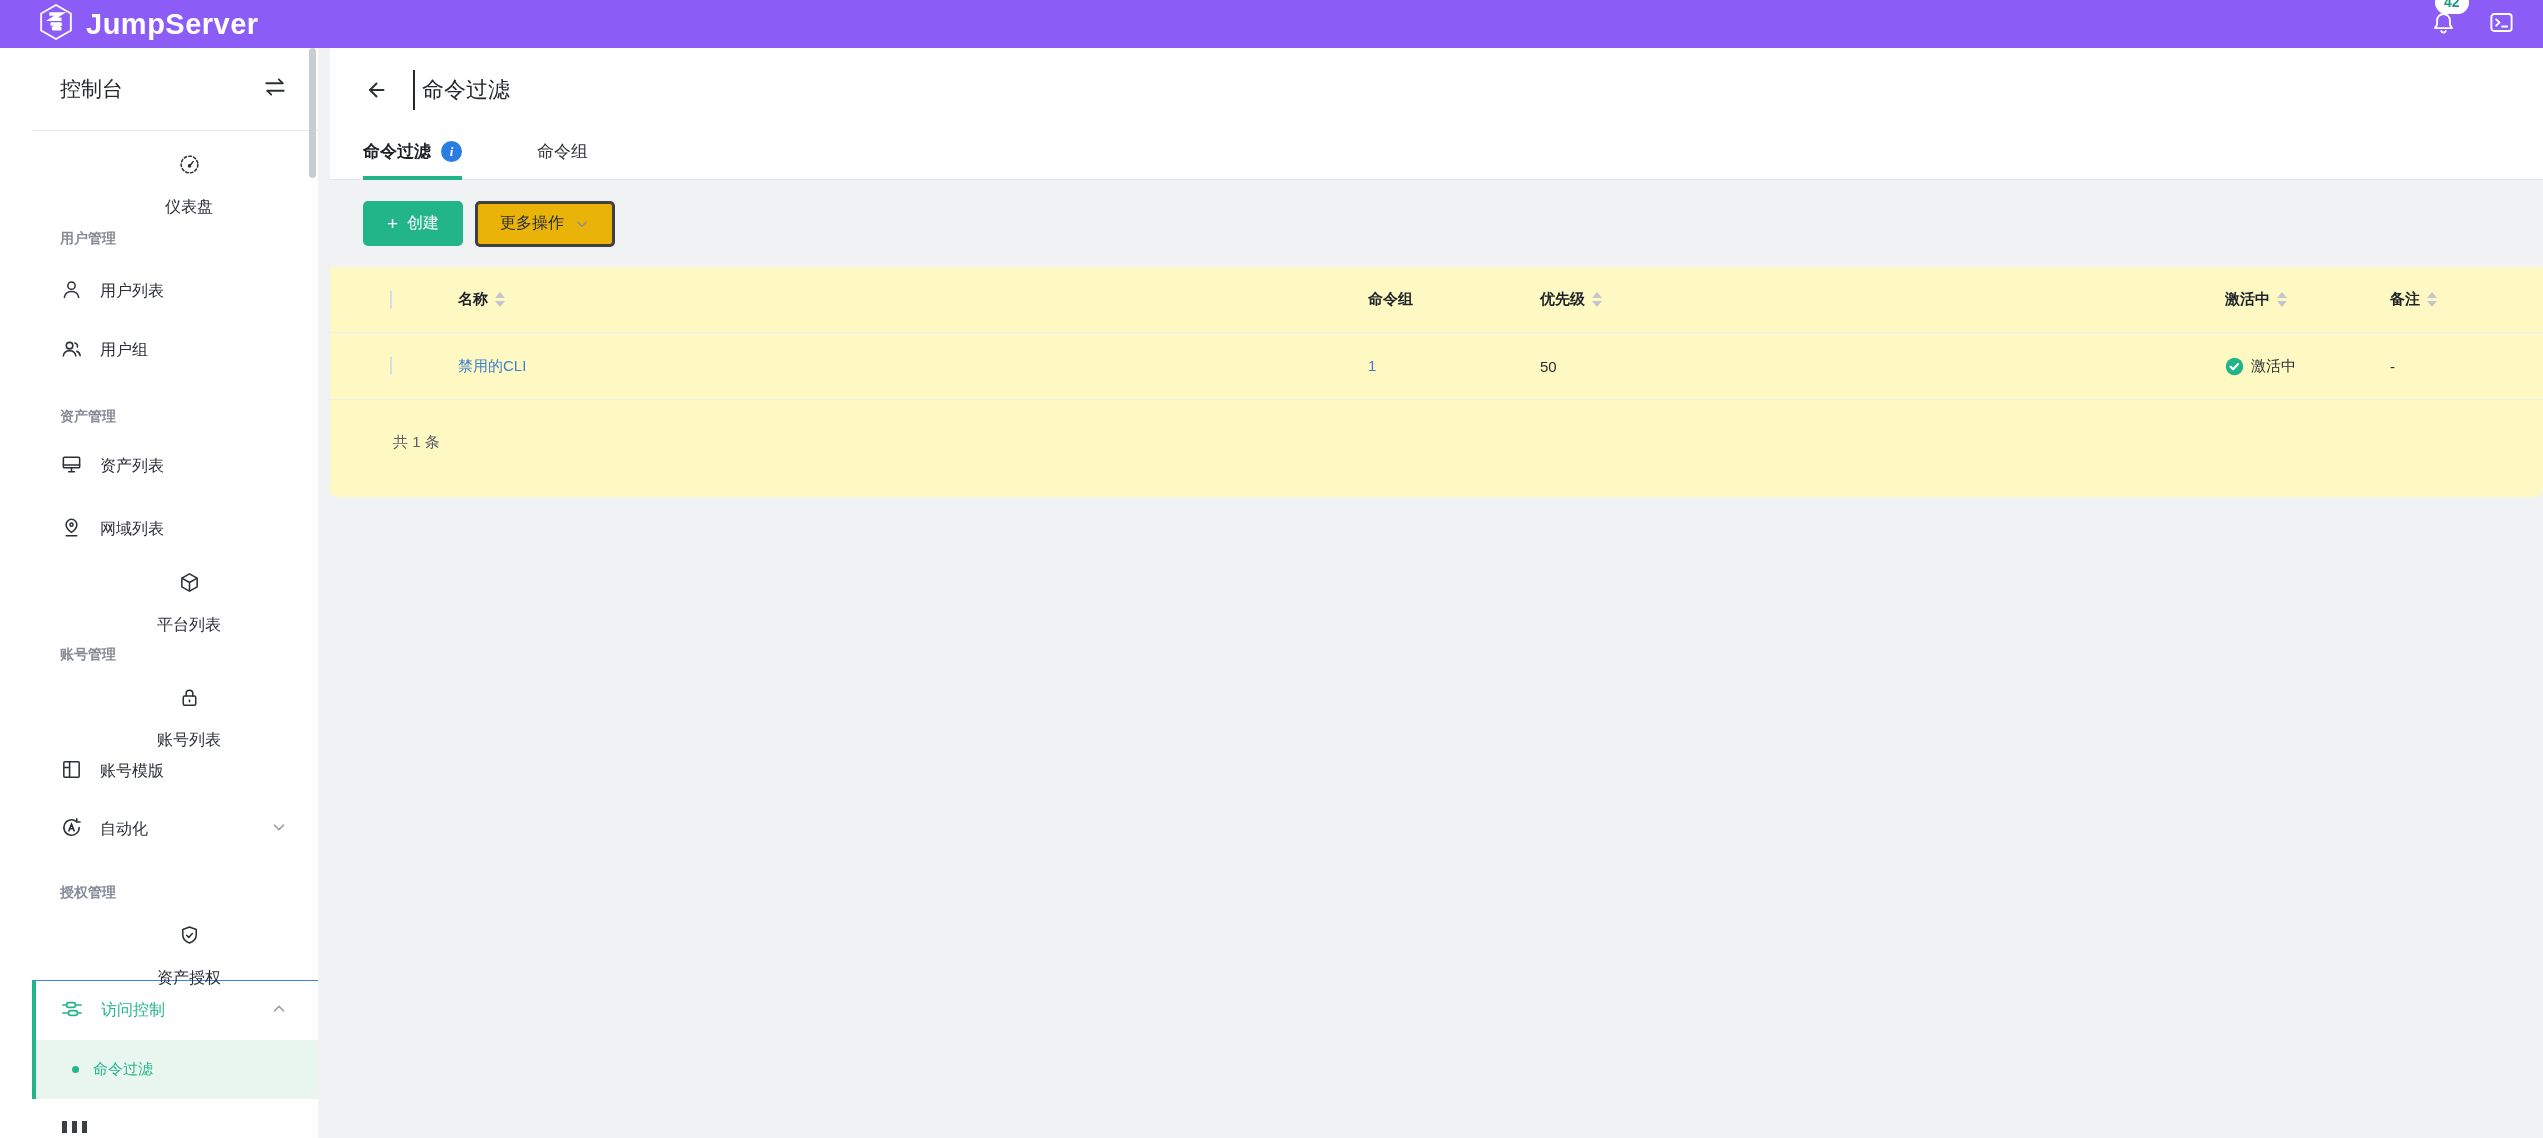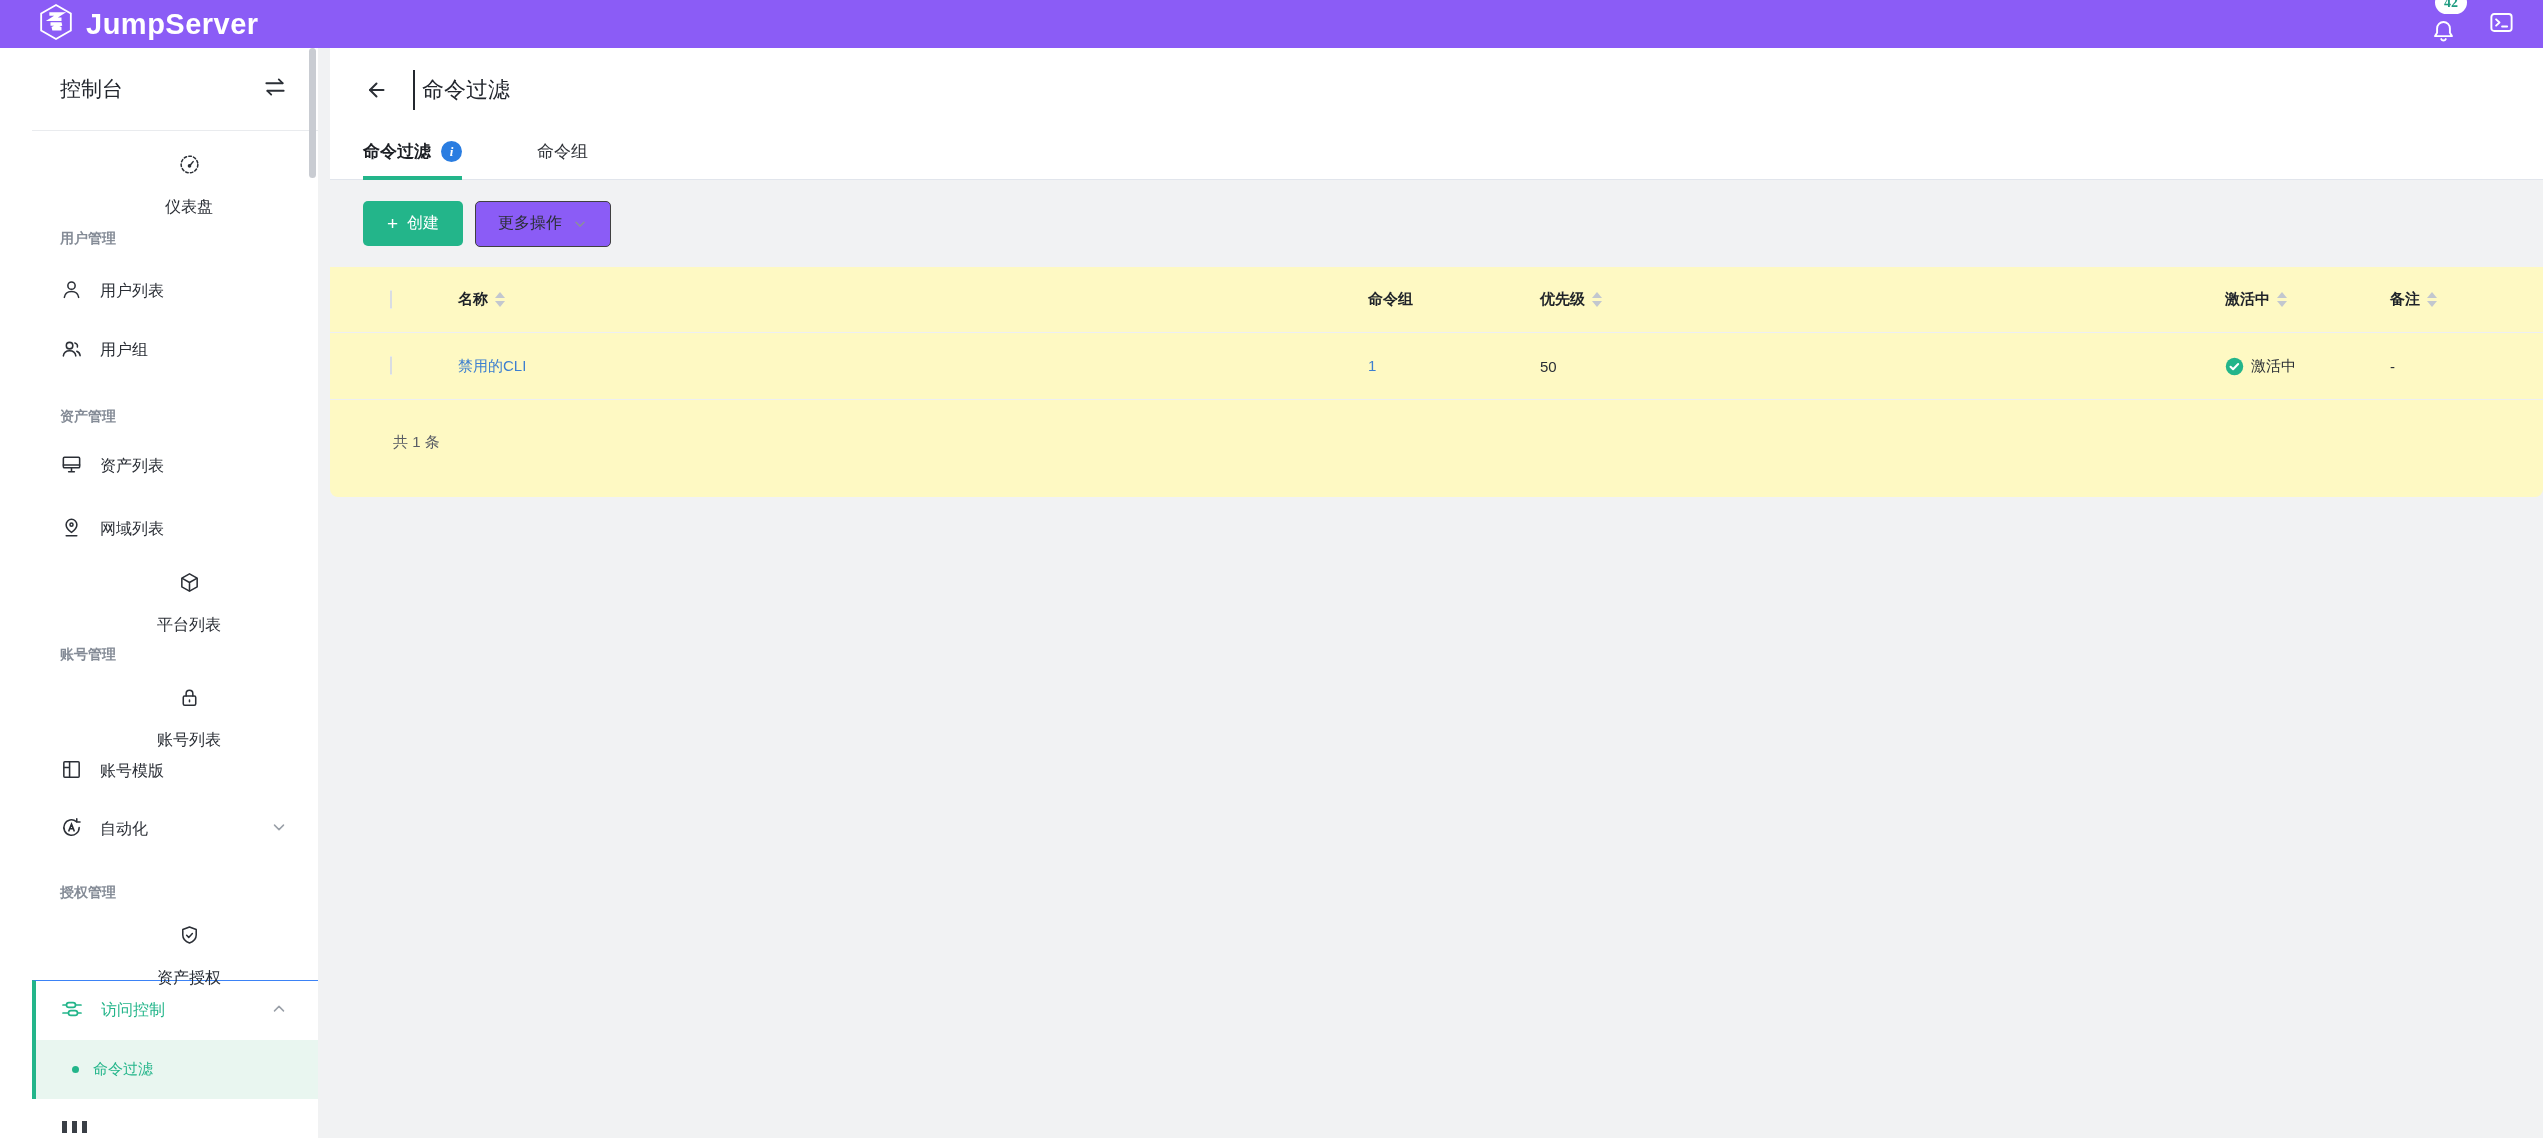--- a/index.html
+++ b/index.html
@@ -4,21 +4,21 @@
 <style>
   * { margin:0; padding:0; box-sizing:border-box; }
   body { background:#e9eaec; font-family:"Liberation Sans","DejaVu Sans",sans-serif; }
   .screen { position:relative; width:2543px; height:1138px; background:#f1f2f3; overflow:hidden; }
 
   
   .topbar { position:absolute; left:0; top:0; width:100%; height:48px; background:#8b5cf6; display:flex; align-items:center; justify-content:space-between; padding:0 28px 0 36px; z-index:30; }
   .brand { display:flex; align-items:center; gap:10px; }
   .brand-name { color:#ffffff; font-size:29px; font-weight:700; letter-spacing:0.5px; }
   .topbar-right { display:flex; align-items:center; gap:30px; height:100%; }
-  .bell-wrap { position:relative; width:28px; height:48px; display:flex; align-items:flex-end; justify-content:center;font-family:Liberation Serif, serif; }
+  .bell-wrap { position:relative; width:28px; height:48px; display:flex; align-items:center; justify-content:center; }
   .badge { position:absolute; top:-9px; left:6px; background:#ffffff; color:#1f9c80; font-size:14px; font-weight:700; height:23px; line-height:23px; padding:0 9px; border-radius:12px; }
   .term-wrap { width:28px; height:48px; display:flex; align-items:center; justify-content:center; }
 
   
   .sidebar { position:absolute; left:0; top:48px; width:318px; height:1090px; background:#ffffff; overflow:hidden; z-index:20;padding-left:32px; }
   .sb-header { height:83px; border-bottom:1px solid #e9ebee; display:flex; align-items:center; justify-content:space-between; padding:0 30px 0 28px; }
   .sb-title { font-size:21px; color:#23272e; }
   .sb-item { height:40px; display:flex; align-items:center; padding-left:28px; gap:17px; cursor:pointer; }
   .sb-item .lbl { font-size:16px; color:#2b2f36; }
   .sb-section { font-size:14px; font-weight:700; color:#848b96; padding-left:28px; }
@@ -44,21 +44,21 @@
   .title-divider { width:2px; height:40px; background:#23272e; margin-left:18px; }
   .page-title { font-size:22px; color:#23272e; margin-left:7px; }
   .tabs { position:absolute; left:33px; bottom:-1px; display:flex; gap:75px; }
   .tab { display:flex; align-items:center; gap:10px; padding-bottom:13px; font-size:17px; color:#303339; cursor:pointer; border-bottom:4px solid transparent; }
   .tab.active { font-weight:700; color:#1c1f24; border-bottom-color:#23b58a; }
   .info-ic { width:21px; height:21px; border-radius:50%; background:#2a7de1; color:#fff; font-size:13px; font-style:italic; font-weight:700; font-family:"Liberation Serif","DejaVu Serif",serif; display:flex; align-items:center; justify-content:center; }
 
   .toolbar { height:87px; background:#f1f2f3; display:flex; align-items:center; gap:12px; padding-left:33px; }
   .btn-create { height:45px; padding:0 24px; background:#23b58a; border:none; border-radius:5px; color:#ffffff; font-size:16px; display:flex; align-items:center; gap:9px; cursor:pointer; font-family:inherit; }
   .btn-create .plus { font-size:19px; font-weight:400; line-height:1; }
-  .btn-more { height:46px; padding:0 22px; background:#8b5cf6; border:1px solid #404040; border-radius:5px; color:#2b2f36; font-size:16px; display:flex; align-items:center; gap:10px; cursor:pointer; font-family:inherit; }
+  .btn-more { height:46px; padding:0 22px; background:#eab308; border:3px solid #404040; border-radius:5px; color:#2b2f36; font-size:16px; display:flex; align-items:center; gap:10px; cursor:pointer; font-family:inherit; }
 
   .card { background:#fef9c3; height:230px; border-radius:0 0 8px 8px; }
   .trow { display:grid; grid-template-columns:68px 910px 172px 685px 165px auto; padding-left:60px; align-items:center; }
   .thead { height:66px; border-bottom:1px solid #edeff3; }
   .tbody-row { height:67px; border-bottom:1px solid #edeff3; }
   .th { display:flex; align-items:center; gap:7px; font-size:15px; font-weight:700; color:#1f2329; }
   .sort { display:flex; flex-direction:column; gap:3px; cursor:pointer; }
   .sort .up { width:0; height:0; border-left:5px solid transparent; border-right:5px solid transparent; border-bottom:6px solid #c2c7cf; }
   .sort .dn { width:0; height:0; border-left:5px solid transparent; border-right:5px solid transparent; border-top:6px solid #c2c7cf; }
   .checkbox { width:17px; height:17px; border:1.5px solid #d9dde3; border-radius:3px; background:#fff; cursor:pointer; }

